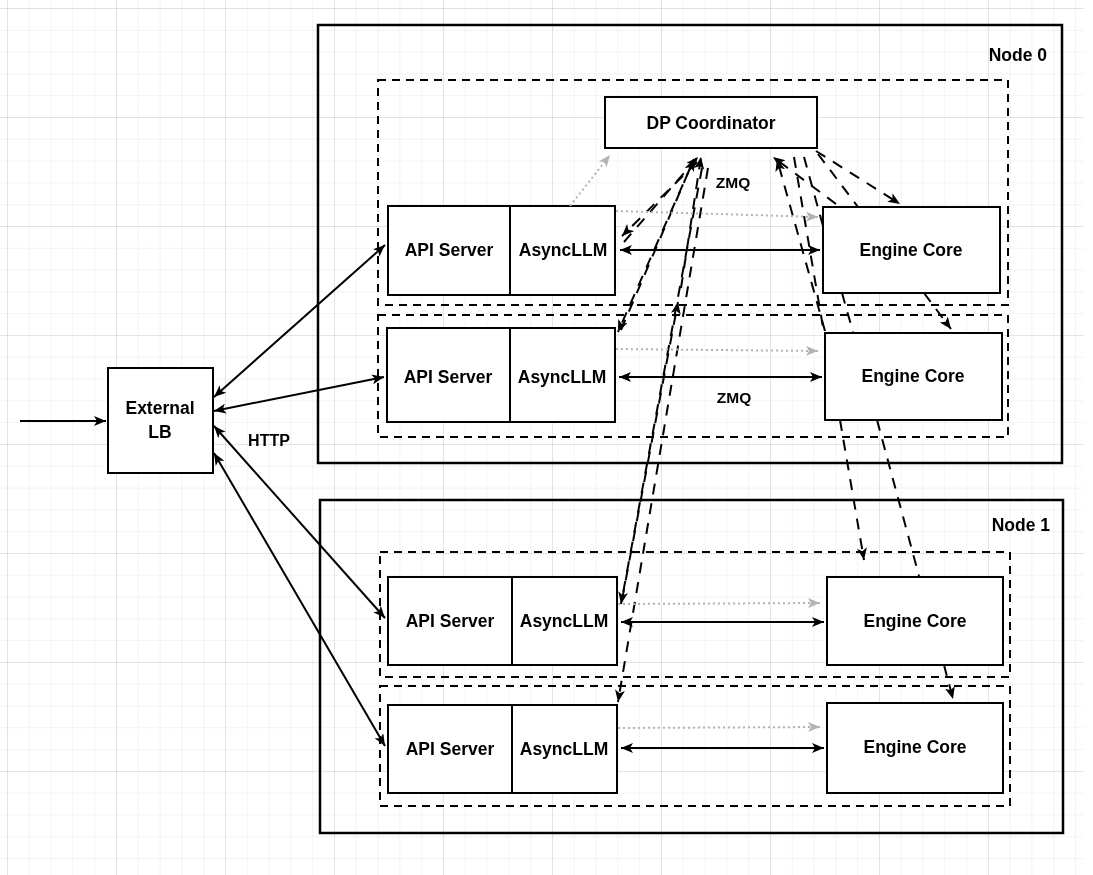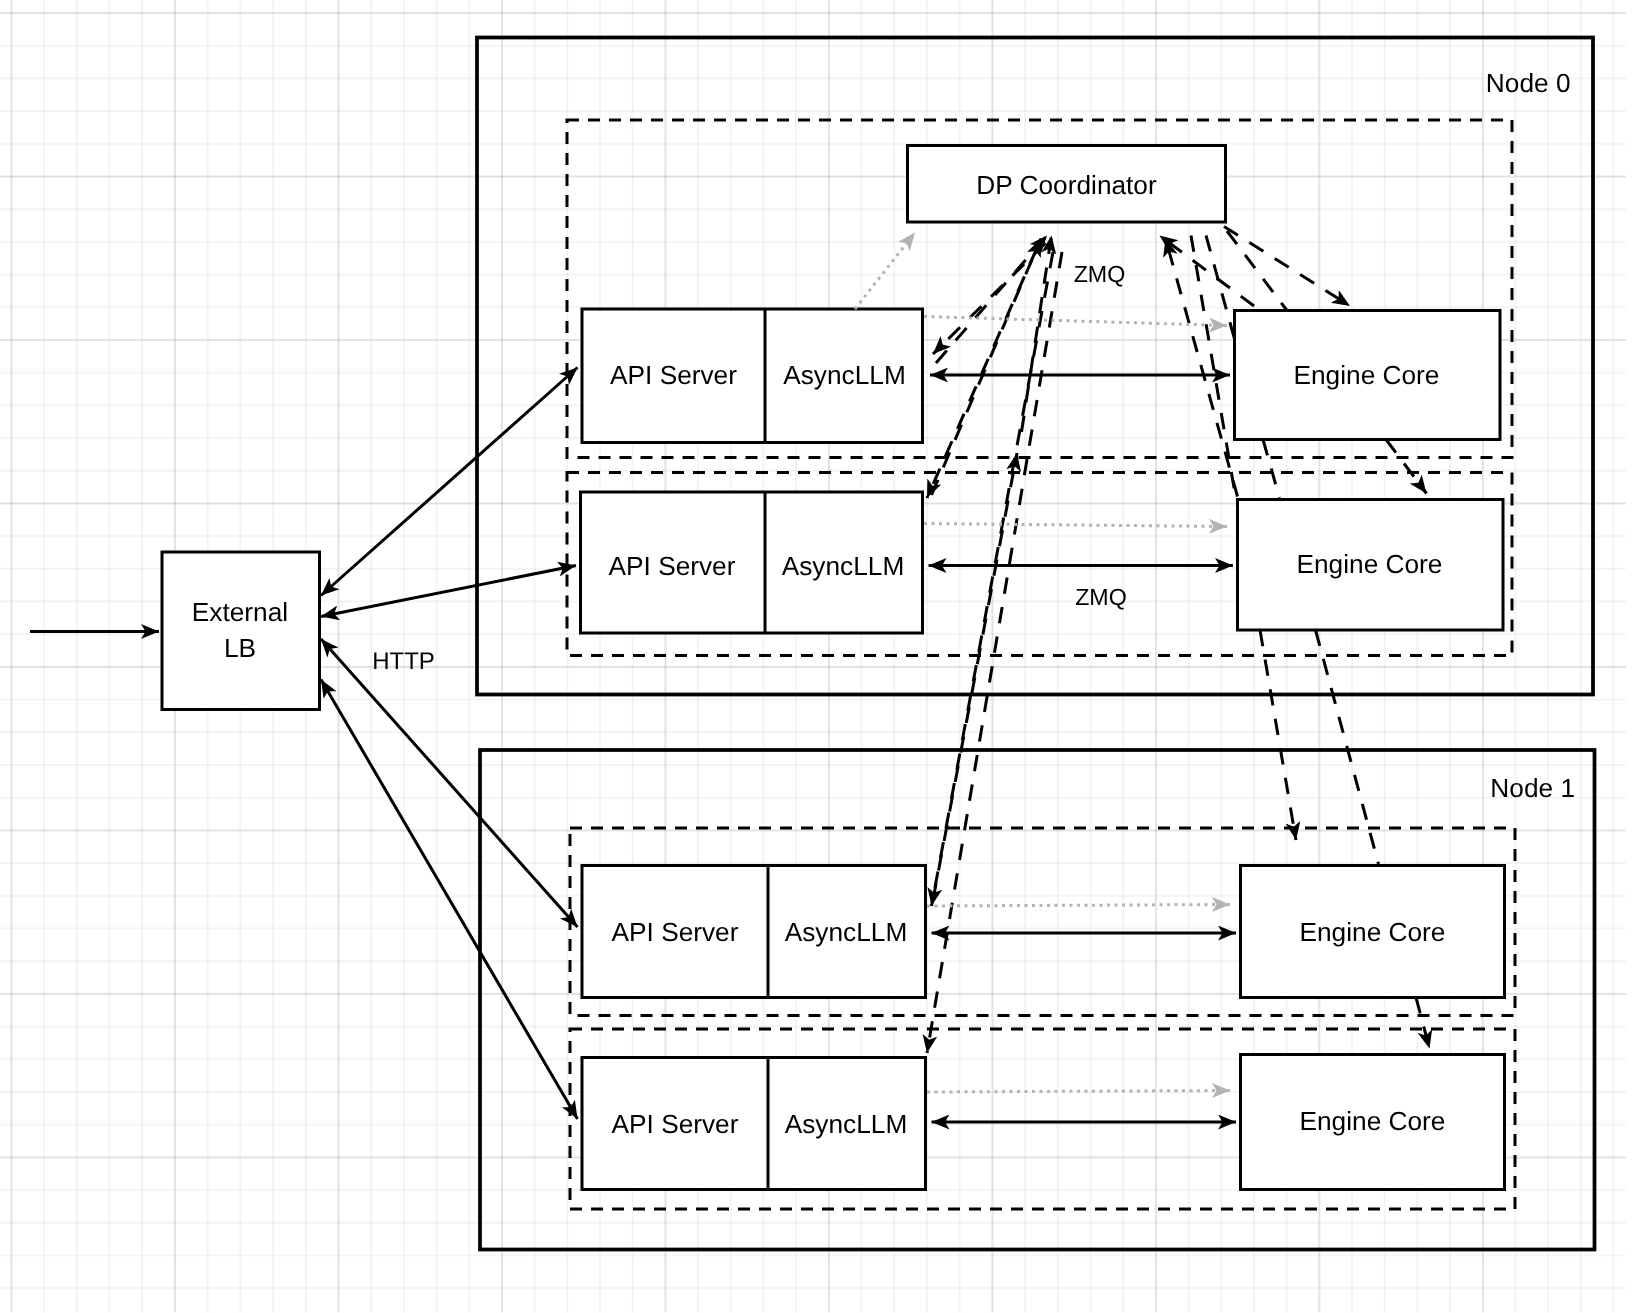--- a/index.html
+++ b/index.html
@@ -8,20 +8,21 @@
     width:1084px;height:875px;
     background-color:#ffffff;
     background-image:
       linear-gradient(to right, rgba(0,0,0,0.07) 1px, transparent 1px),
       linear-gradient(to bottom, rgba(0,0,0,0.07) 1px, transparent 1px),
       linear-gradient(to right, rgba(0,0,0,0.045) 1px, transparent 1px),
       linear-gradient(to bottom, rgba(0,0,0,0.045) 1px, transparent 1px);
     background-size:109px 109px,109px 109px,21.8px 21.8px,21.8px 21.8px;
     background-position:7px 8px;
     overflow:hidden;
+    font-weight:bold;
   }
   svg{position:absolute;left:0;top:0;}
   text{
     font-family:"Liberation Sans","DejaVu Sans",sans-serif;
     fill:#000000;
   }
 </style>
 </head>
 <body>
 

